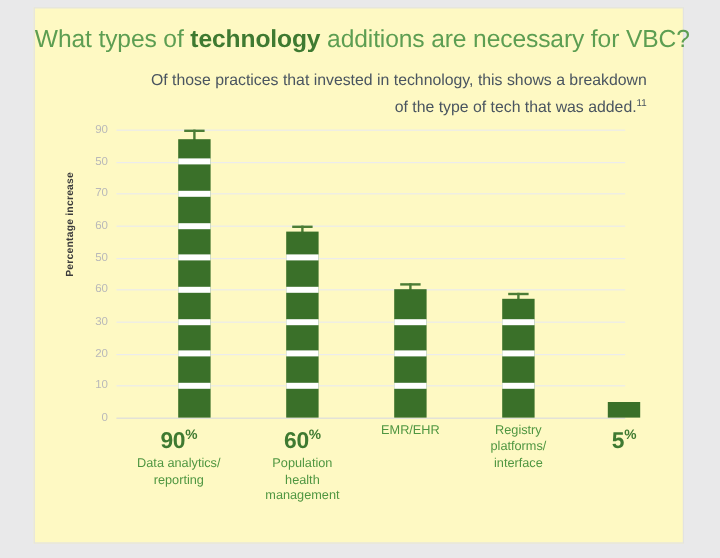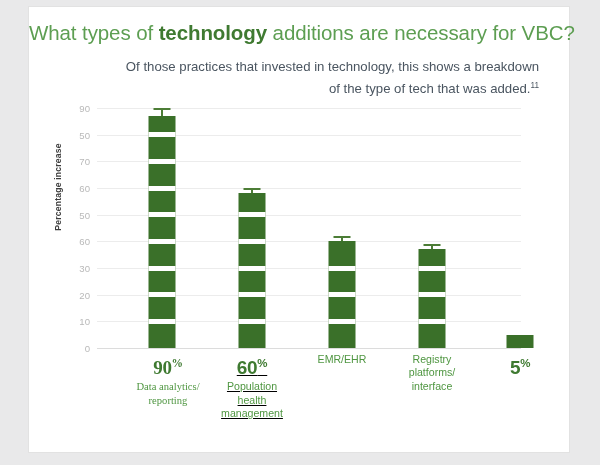--- a/index.html
+++ b/index.html
@@ -13,21 +13,21 @@
     font-family: "Liberation Sans", sans-serif;
     overflow: hidden;
   }
 
   .card {
     position: absolute;
     left: 28px;
     top: 6px;
     width: 542px;
     height: 447px;
-    background: #ffffff;
+    background: #fef9c3;
     border: 1px solid #e2e2e2;
     box-sizing: border-box;
   }
 
   .title {
     position: absolute;
     left: 0;
     top: 14px;
     width: 100%;
     text-align: center;
@@ -252,25 +252,25 @@
         <div class="errcap" style="left: 335px; top: 136px;"></div>
         <div class="bar" style="left: 335px; height: 98.6667px;">
           <div class="stripe" style="bottom: 24.1667px;"></div>
           <div class="stripe" style="bottom: 50.8333px;"></div>
           <div class="stripe" style="bottom: 77.5px;"></div>
         </div>
         <div class="bar" style="left: 423px; height: 13.3333px;"></div>
       </div>
 
     <div id="cats">
-        <div class="cat" style="left: 139px; font-family: Liberation Serif, serif;">
+        <div class="cat" style="left: 120px;">
           <div class="pct"><span>90</span><span class="sym">%</span></div>
           <div class="name">Data analytics/<br>reporting</div>
         </div>
-        <div class="cat" style="left: 223px; text-decoration: underline;">
+        <div class="cat" style="left: 223px;">
           <div class="pct"><span>60</span><span class="sym">%</span></div>
           <div class="name">Population<br>health<br>management</div>
         </div>
         <div class="cat" style="left: 313px;">
           <div class="name">EMR/EHR</div>
         </div>
         <div class="cat" style="left: 403px;">
           <div class="name">Registry<br>platforms/<br>interface</div>
         </div>
         <div class="cat" style="left: 491px;">

